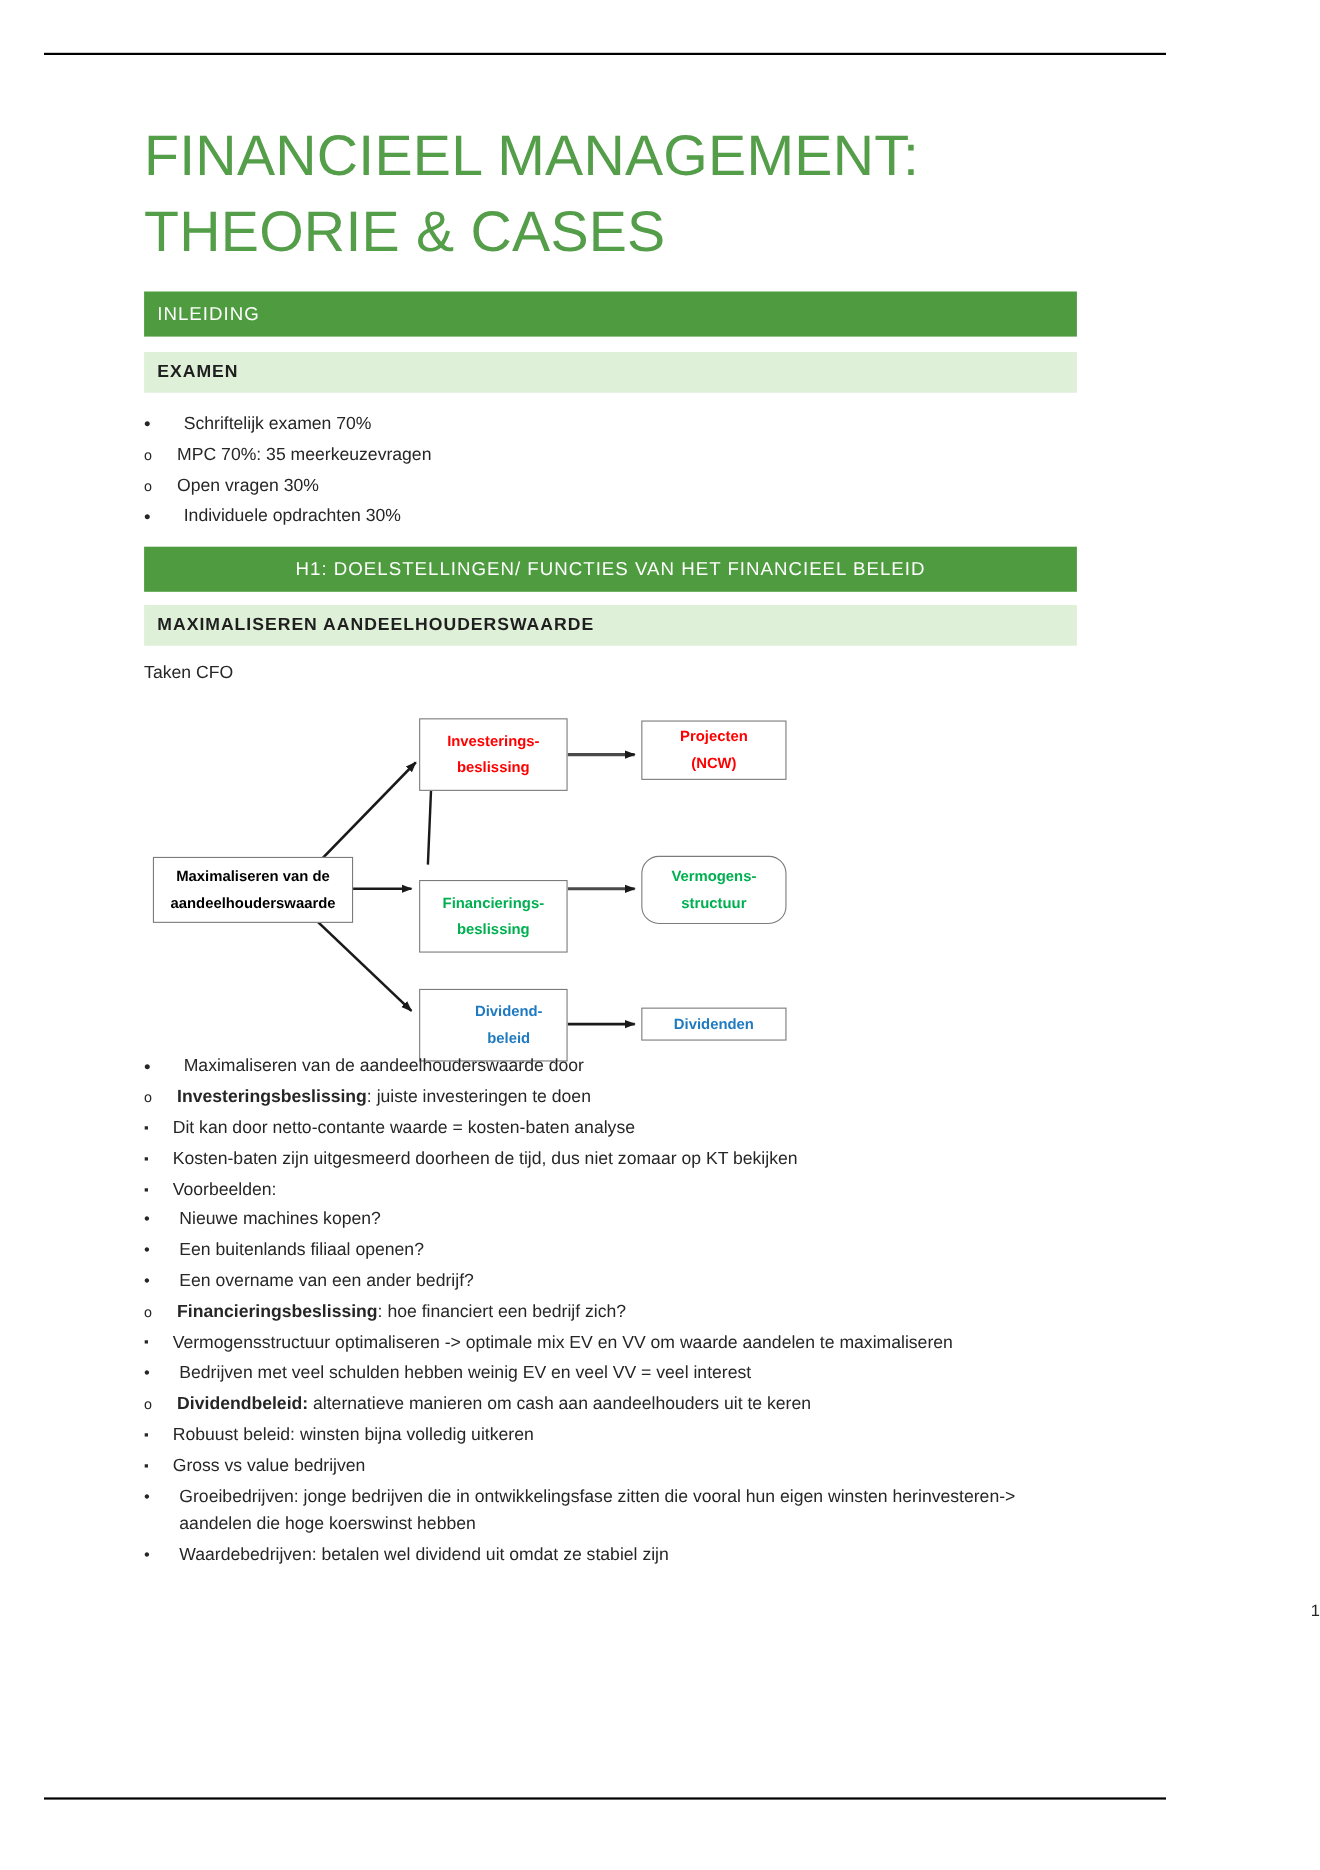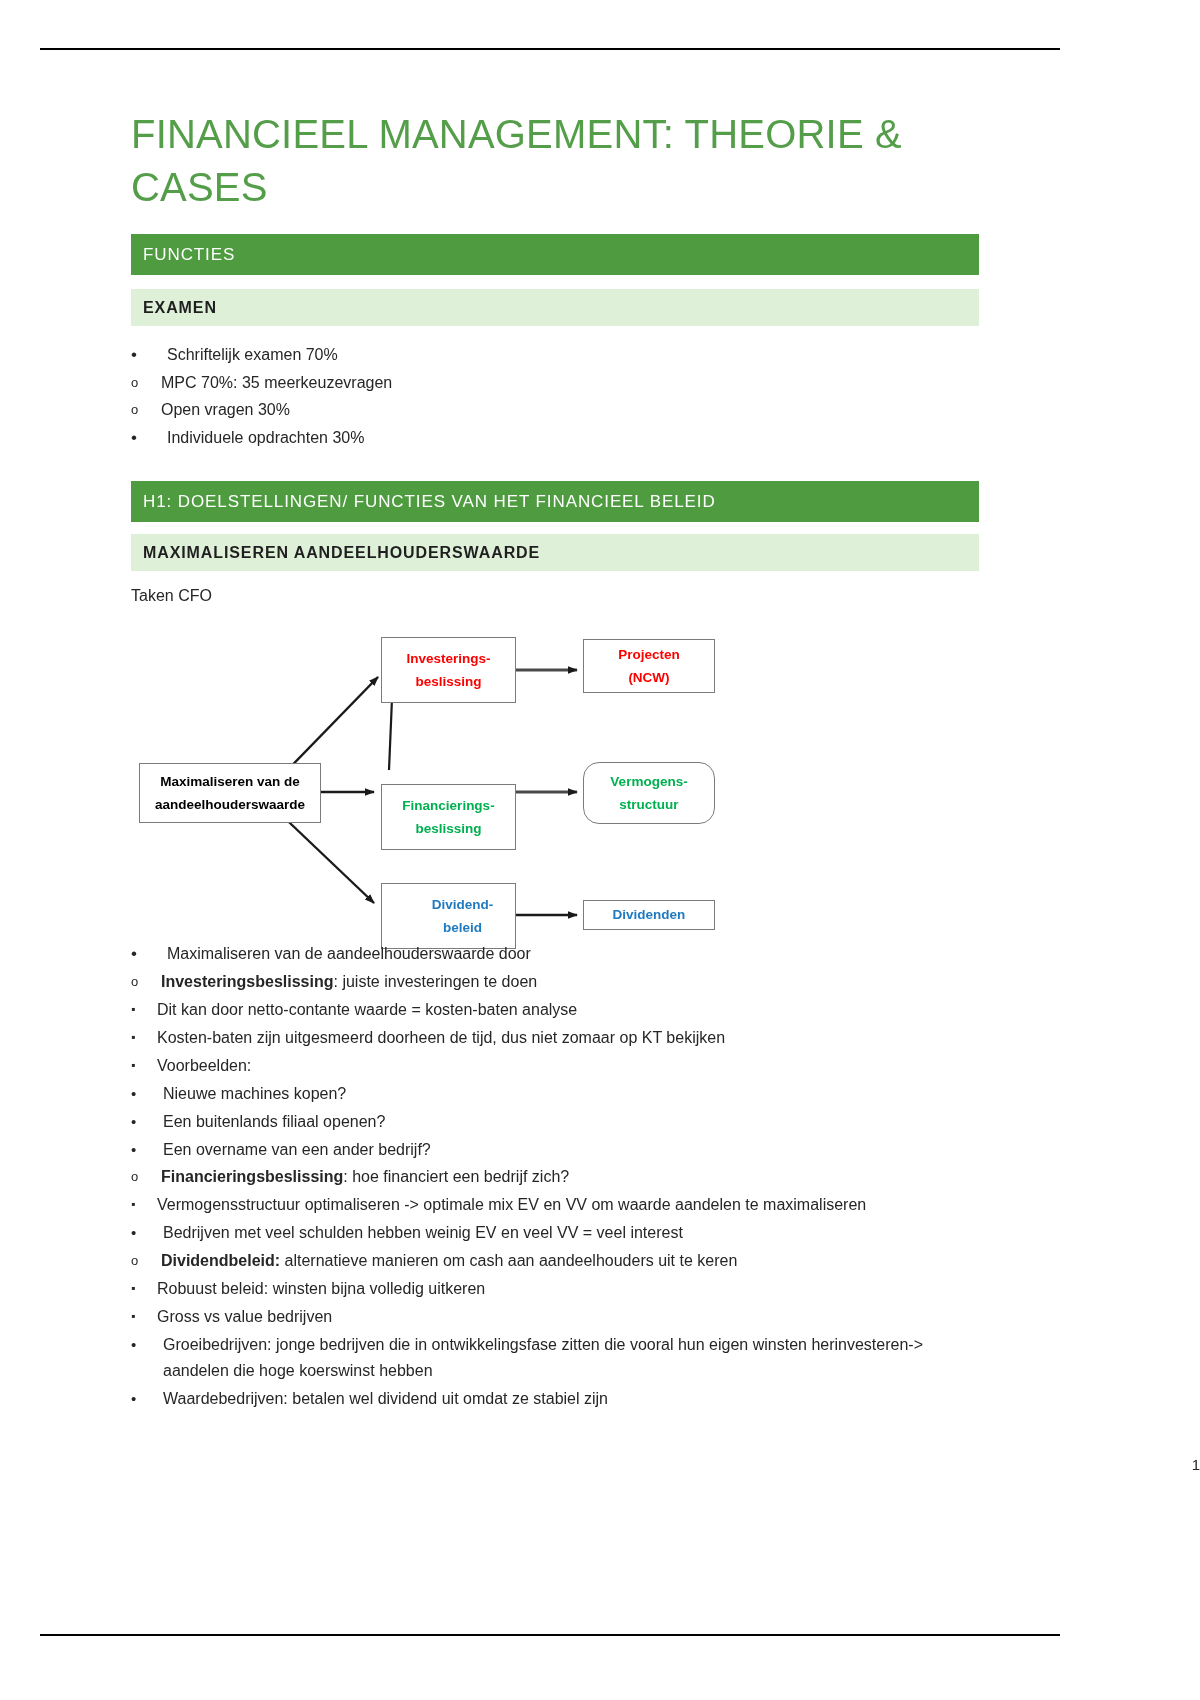--- a/index.html
+++ b/index.html
@@ -20,21 +20,21 @@
   }
   .rule-bottom {
     position: absolute; left: 40px; top: 1634px; width: 1020px; height: 2px;
     background: #000000;
   }
   .content {
     position: absolute; left: 131px; top: 108px; width: 848px;
   }
   h1.doc-title {
     color: #549e4a;
-    font-size: 40px;
+    font-size: 52px;
     font-weight: 400;
     line-height: 1.32;
     letter-spacing: 0.2px;
     margin-bottom: 20px;
   }
   .band-major {
     background: #4e9c3f;
     color: #ffffff;
     font-size: 17px;
     letter-spacing: 0.9px;
@@ -45,21 +45,21 @@
   .band-minor {
     background: #dff0d8;
     color: #1f1f1f;
     font-size: 16px;
     font-weight: 600;
     letter-spacing: 0.9px;
     padding: 10px 12px 9px 12px;
     margin-top: 10px;
     margin-bottom: 16px;
   }
-  .h1-band { margin-top: 30px; margin-bottom: 12px; }
+  .h1-band { margin-top: 14px; margin-bottom: 12px; text-align: center; }
   .para {
     font-size: 16px;
     color: #262626;
     margin: 12px 0 6px 0;
   }
 
   
   ul.lvl { list-style: none; }
   li.bullet {
     position: relative;
@@ -132,21 +132,21 @@
 
 <div class="page">
 
   <div class="rule-top"></div>
   <div class="rule-bottom"></div>
 
   <div class="content">
 
     <h1 class="doc-title">FINANCIEEL MANAGEMENT: THEORIE &amp; CASES</h1>
 
-    <div class="band-major">FUNCTIES</div>
+    <div class="band-major">INLEIDING</div>
 
     <div class="band-minor">EXAMEN</div>
 
     <ul class="lvl" id="examen-list">
         <li class="bullet l1">
           <span class="mark">•</span>
           <span class="txt">Schriftelijk examen 70%</span>
         </li>
         <li class="bullet l2">
           <span class="mark">o</span>

